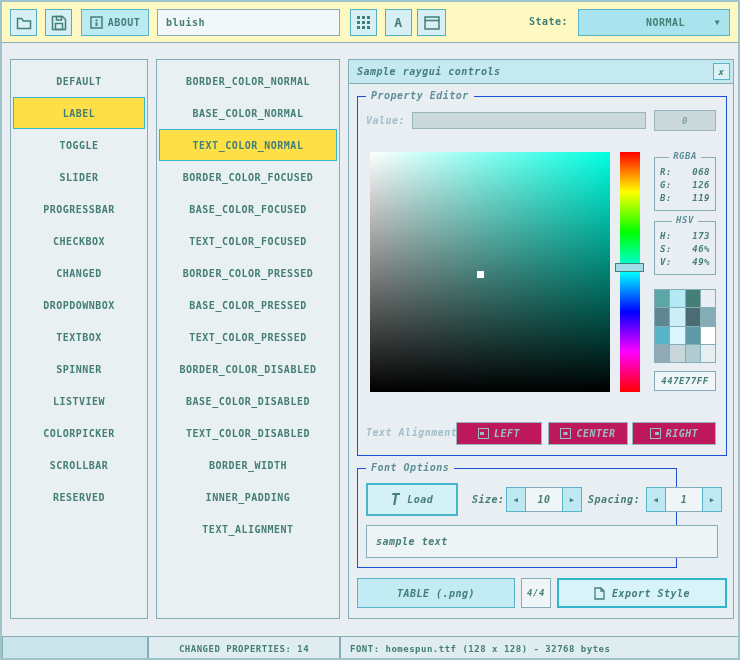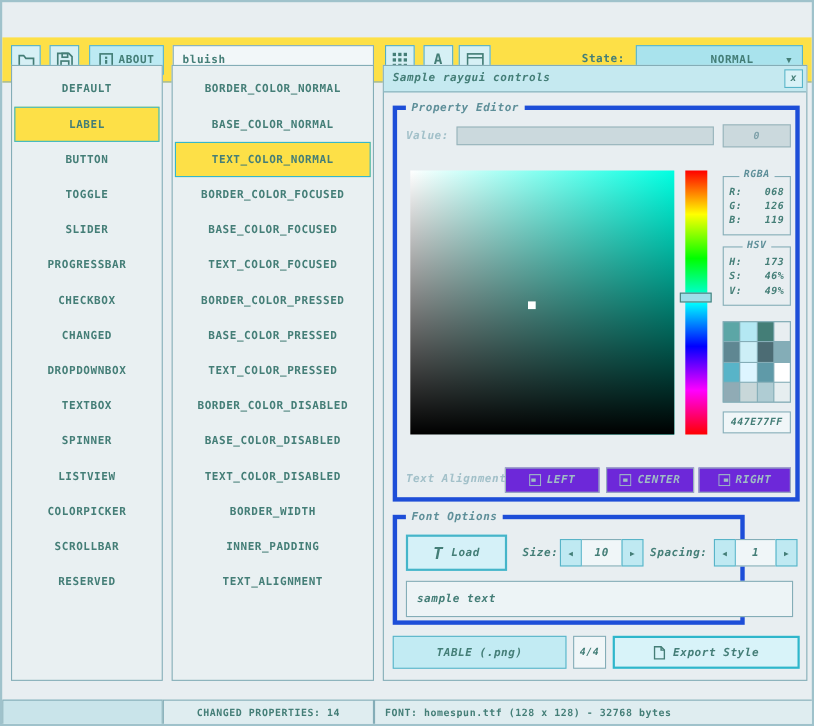--- a/index.html
+++ b/index.html
@@ -6,21 +6,21 @@
   body { margin:0; background:#cfd8dc; }
   .window {
     position:relative; width:740px; height:660px; background:#E8EEF1;
     border:2px solid #9FC2CB; overflow:hidden;
     font-family:"DejaVu Sans Mono","Liberation Mono",monospace;
     font-size:10px; font-weight:bold; letter-spacing:0.5px; color:#447E77;
   }
   button { font:inherit; letter-spacing:inherit; color:inherit; cursor:pointer; }
 
   
-  .toolbar { position:absolute; left:0; top:0; width:100%; height:41px; border-bottom:1px solid #84ADB7; background:#fde047;margin-top:32px; }
+  .toolbar { position:absolute; left:0; top:0; width:100%; height:41px; border-bottom:1px solid #84ADB7; background:#fef9c3; }
   .tbtn { position:absolute; top:7px; width:27px; height:27px; background:#D6F0F5; border:1px solid #56AEBF;
           display:flex; align-items:center; justify-content:center; gap:5px; }
   .tbtn-open { left:8px; } .tbtn-save { left:43px; }
   .tbtn-about { left:79px; width:68px; background:#BCEAF3; border-color:#58B4C8; }
   .tbtn-grid { left:348px; } .tbtn-font { left:383px; } .tbtn-window { left:415px; width:29px; }
   .style-input { position:absolute; left:155px; top:7px; width:183px; height:27px; background:#F2F7F9;
                  border:1px solid #84ADB7; color:#447E77; font:inherit; letter-spacing:inherit; padding:0 8px; outline:none; }
   .state-label { position:absolute; right:170px; top:14px; }
   .dropdown { position:absolute; right:8px; top:7px; width:152px; height:27px; background:#A9E3ED;
               border:1px solid #58B4C8; display:flex; align-items:center; justify-content:center; cursor:pointer;padding-left:23px; }
@@ -33,21 +33,21 @@
   .list-item { height:32px; margin:0 2px; display:flex; align-items:center; justify-content:center; cursor:pointer; }
   .list-item.selected { background:#fde047; border:1px solid #35B7CB; }
 
   
   .panel { position:absolute; left:346px; top:57px; width:386px; height:560px; background:#E8EEF1; border:1px solid #84ADB7;font-style:italic; }
   .panel-title { position:absolute; left:0; top:0; width:100%; height:24px; background:#C5E9F0;
                  border-bottom:1px solid #84ADB7; display:flex; align-items:center; padding:0 8px; }
   .panel-close { position:absolute; right:3px; top:3px; width:17px; height:17px; background:#D9F2F7;
                  border:1px solid #58B4C8; display:flex; align-items:center; justify-content:center; font-size:9px; }
 
-  .groupbox { position:absolute; border:4px solid #1d4ed8; }
+  .groupbox { position:absolute; border:1px solid #1d4ed8; }
   .gb-label { position:absolute; top:-7px; left:8px; background:#E8EEF1; padding:0 5px; color:#5E8F99; }
   .gb-pe { left:8px; top:36px; width:370px; height:360px; }
   .gb-fo { left:8px; top:408px; width:320px; height:100px; }
 
   
   .value-label { position:absolute; left:8px; top:18px; color:#A2C0C9; }
   .value-slider { position:absolute; left:54px; top:15px; width:234px; height:17px; background:#CBD9DD; border:1px solid #98B4BC; cursor:pointer; }
   .value-box { position:absolute; left:296px; top:13px; width:62px; height:21px; background:#CBD9DD; border:1px solid #98B4BC;
                display:flex; align-items:center; justify-content:center; font-size:9px; color:#7DA0A9; }
   .sv-square { position:absolute; left:12px; top:55px; width:240px; height:240px; cursor:crosshair;
@@ -62,21 +62,21 @@
   .side-label { position:absolute; top:-7px; left:50%; transform:translateX(-50%); background:#E8EEF1; padding:0 4px; color:#5E8F99; font-size:9px; }
   .side-row { display:flex; justify-content:space-between; font-size:9px; line-height:13px; }
 
   .swatch-grid { position:absolute; left:296px; top:192px; width:62px; height:74px; border:1px solid #84ADB7;
                  background:#84ADB7; display:grid; grid-template-columns:repeat(4,1fr); grid-template-rows:repeat(4,1fr); gap:1px; }
   .swatch { cursor:pointer; }
   .hex-box { position:absolute; left:296px; top:274px; width:62px; height:20px; background:#F0F6F8; border:1px solid #84ADB7;
              display:flex; align-items:center; justify-content:center; font-size:9px; }
 
   .align-label { position:absolute; left:8px; top:330px; color:#A2C0C9; }
-  .align-btn { position:absolute; top:325px; height:23px; background:#6d28d9; border:1px solid #98B4BC; color:#9FBCC5;
+  .align-btn { position:absolute; top:325px; height:23px; background:#be185d; border:1px solid #98B4BC; color:#9FBCC5;
                display:flex; align-items:center; justify-content:center; gap:5px; }
   .align-left { left:98px; width:86px; } .align-center { left:190px; width:80px; } .align-right { left:274px; width:84px; }
 
   
   .load-btn { position:absolute; left:8px; top:14px; width:92px; height:33px; background:#D5F1F8; border:2px solid #45B5C9;
               display:flex; align-items:center; justify-content:center; gap:7px; }
   .load-t { font-size:15px; }
   .fo-label { position:absolute; top:25px; }
   .size-label { left:114px; } .spacing-label { left:230px; }
   .spinner { position:absolute; top:18px; height:25px; display:flex; }
@@ -157,21 +157,20 @@
     <span class="state-label">State:</span>
     <div class="dropdown">
       <span>NORMAL</span>
       <span class="dd-arrow">▼</span>
     </div>
   </div>
 
   <div class="list controls-list">
     <div class="list-item">DEFAULT</div>
     <div class="list-item selected">LABEL</div>
-    <div class="list-item">BUTTON</div>
     <div class="list-item">TOGGLE</div>
     <div class="list-item">SLIDER</div>
     <div class="list-item">PROGRESSBAR</div>
     <div class="list-item">CHECKBOX</div>
     <div class="list-item">CHANGED</div>
     <div class="list-item">DROPDOWNBOX</div>
     <div class="list-item">TEXTBOX</div>
     <div class="list-item">SPINNER</div>
     <div class="list-item">LISTVIEW</div>
     <div class="list-item">COLORPICKER</div>

